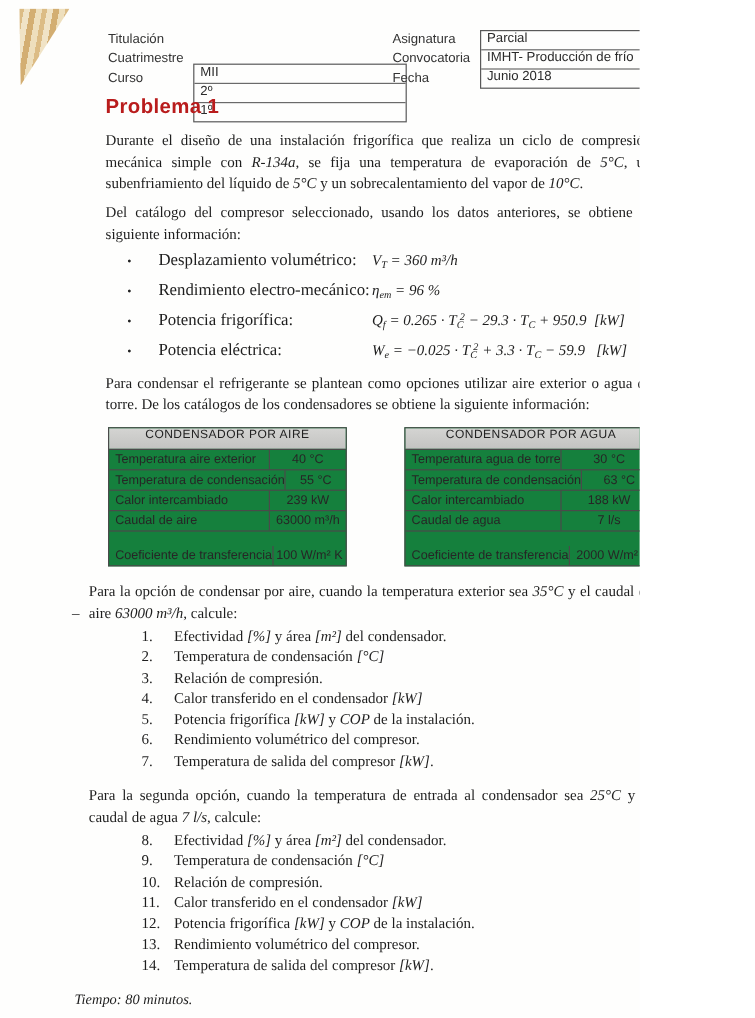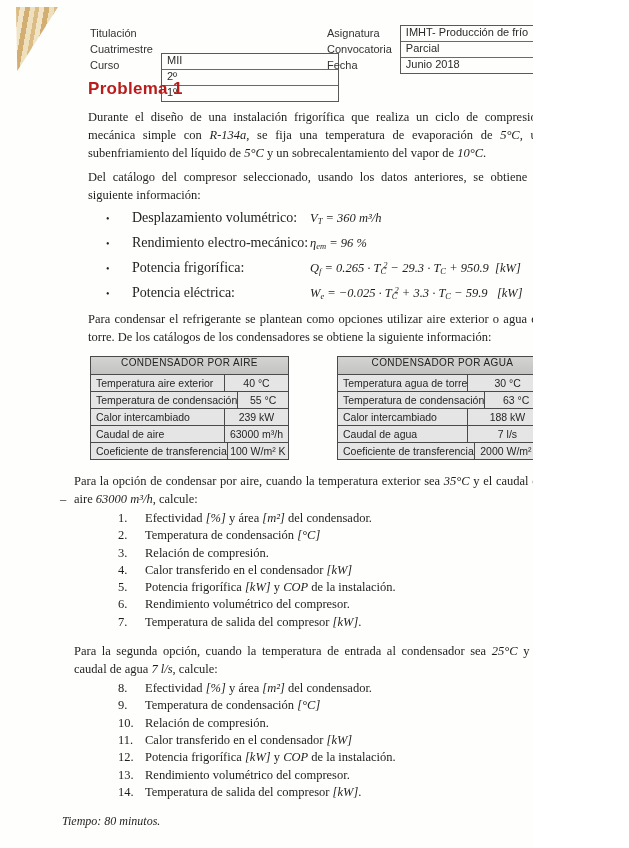--- a/index.html
+++ b/index.html
@@ -49,35 +49,35 @@
   .b-row {
     display: grid; grid-template-columns: 26px 178px auto;
     align-items: baseline; margin-bottom: 7px; min-height: 18px;
   }
   .b-dot { font-size: 10px; color: #222; }
   .b-label { font-size: 14px; }
   .formula { font-style: italic; font-size: 12.5px; white-space: nowrap; }
   .formula sub + sup { margin-left: -3px; }
   
   .tables { display: flex; gap: 48px; margin: 10px 0 12px 28px; }
-  .ctable { border: 1.5px solid #4a4a4a; background: #e5e5e5; }
+  .ctable { border: 1.5px solid #4a4a4a; background: #15803d; }
   .ctable.aire { width: 197px; }
   .ctable.agua { width: 209px; }
   .c-title {
     height: 17px; line-height: 17px; text-align: center;
     font: 10px "Liberation Sans", sans-serif; color: #222; letter-spacing: 0.4px;
     background: linear-gradient(180deg, #d4d4d2 0%, #c3c3c1 100%);
     border-bottom: 1px solid #4a4a4a;
   }
   .t-row {
     display: flex; align-items: stretch; height: 16px;
     border-bottom: 1px solid #4a4a4a;
     font: 10.5px "Liberation Sans", sans-serif; color: #262626;
   }
-  .t-row:last-child { border-bottom: none; }
+  .t-row:last-child { border-bottom: none; margin-top: 12px; }
   .t-label { flex: 1; padding-left: 5px; display: flex; align-items: center; white-space: nowrap; }
   .t-value { border-left: 1px solid #4a4a4a; display: flex; align-items: center; justify-content: center; white-space: nowrap; }
   .aire .t-value { width: 63px; }
   .agua .t-value { width: 79px; }
   
   .p-opt { position: relative; padding-left: 12px; width: 470px; margin-bottom: 2px; }
   .margin-dash { position: absolute; left: -2px; top: 18px; font-size: 12.5px; }
   .qlist { margin: 2px 0 11px 56px; }
   .q-item { display: flex; line-height: 17.3px; font-size: 12.5px; }
   .q-num { width: 27px; flex: none; }
@@ -103,22 +103,22 @@
     </div>
   </div>
 
   <div class="hdr hdr-right">
     <div class="hlabels">
       <div>Asignatura</div>
       <div>Convocatoria</div>
       <div>Fecha</div>
     </div>
     <div class="hbox">
+      <div class="hrow">Parcial</div>
       <div class="hrow">IMHT- Producción de frío</div>
-      <div class="hrow">Parcial</div>
       <div class="hrow">Junio 2018</div>
     </div>
   </div>
 
   <div class="main">
 
     <h1 class="title">Problema 1</h1>
 
     <p class="indent"><span>Durante el diseño de una instalación frigorífica que realiza un ciclo de compresión mecánica simple con </span><span class="it">R-134a</span><span>, se fija una temperatura de evaporación de </span><span class="it">5°C</span><span>, un subenfriamiento del líquido de </span><span class="it">5°C</span><span> y un sobrecalentamiento del vapor de </span><span class="it">10°C</span><span>.</span></p>
 

